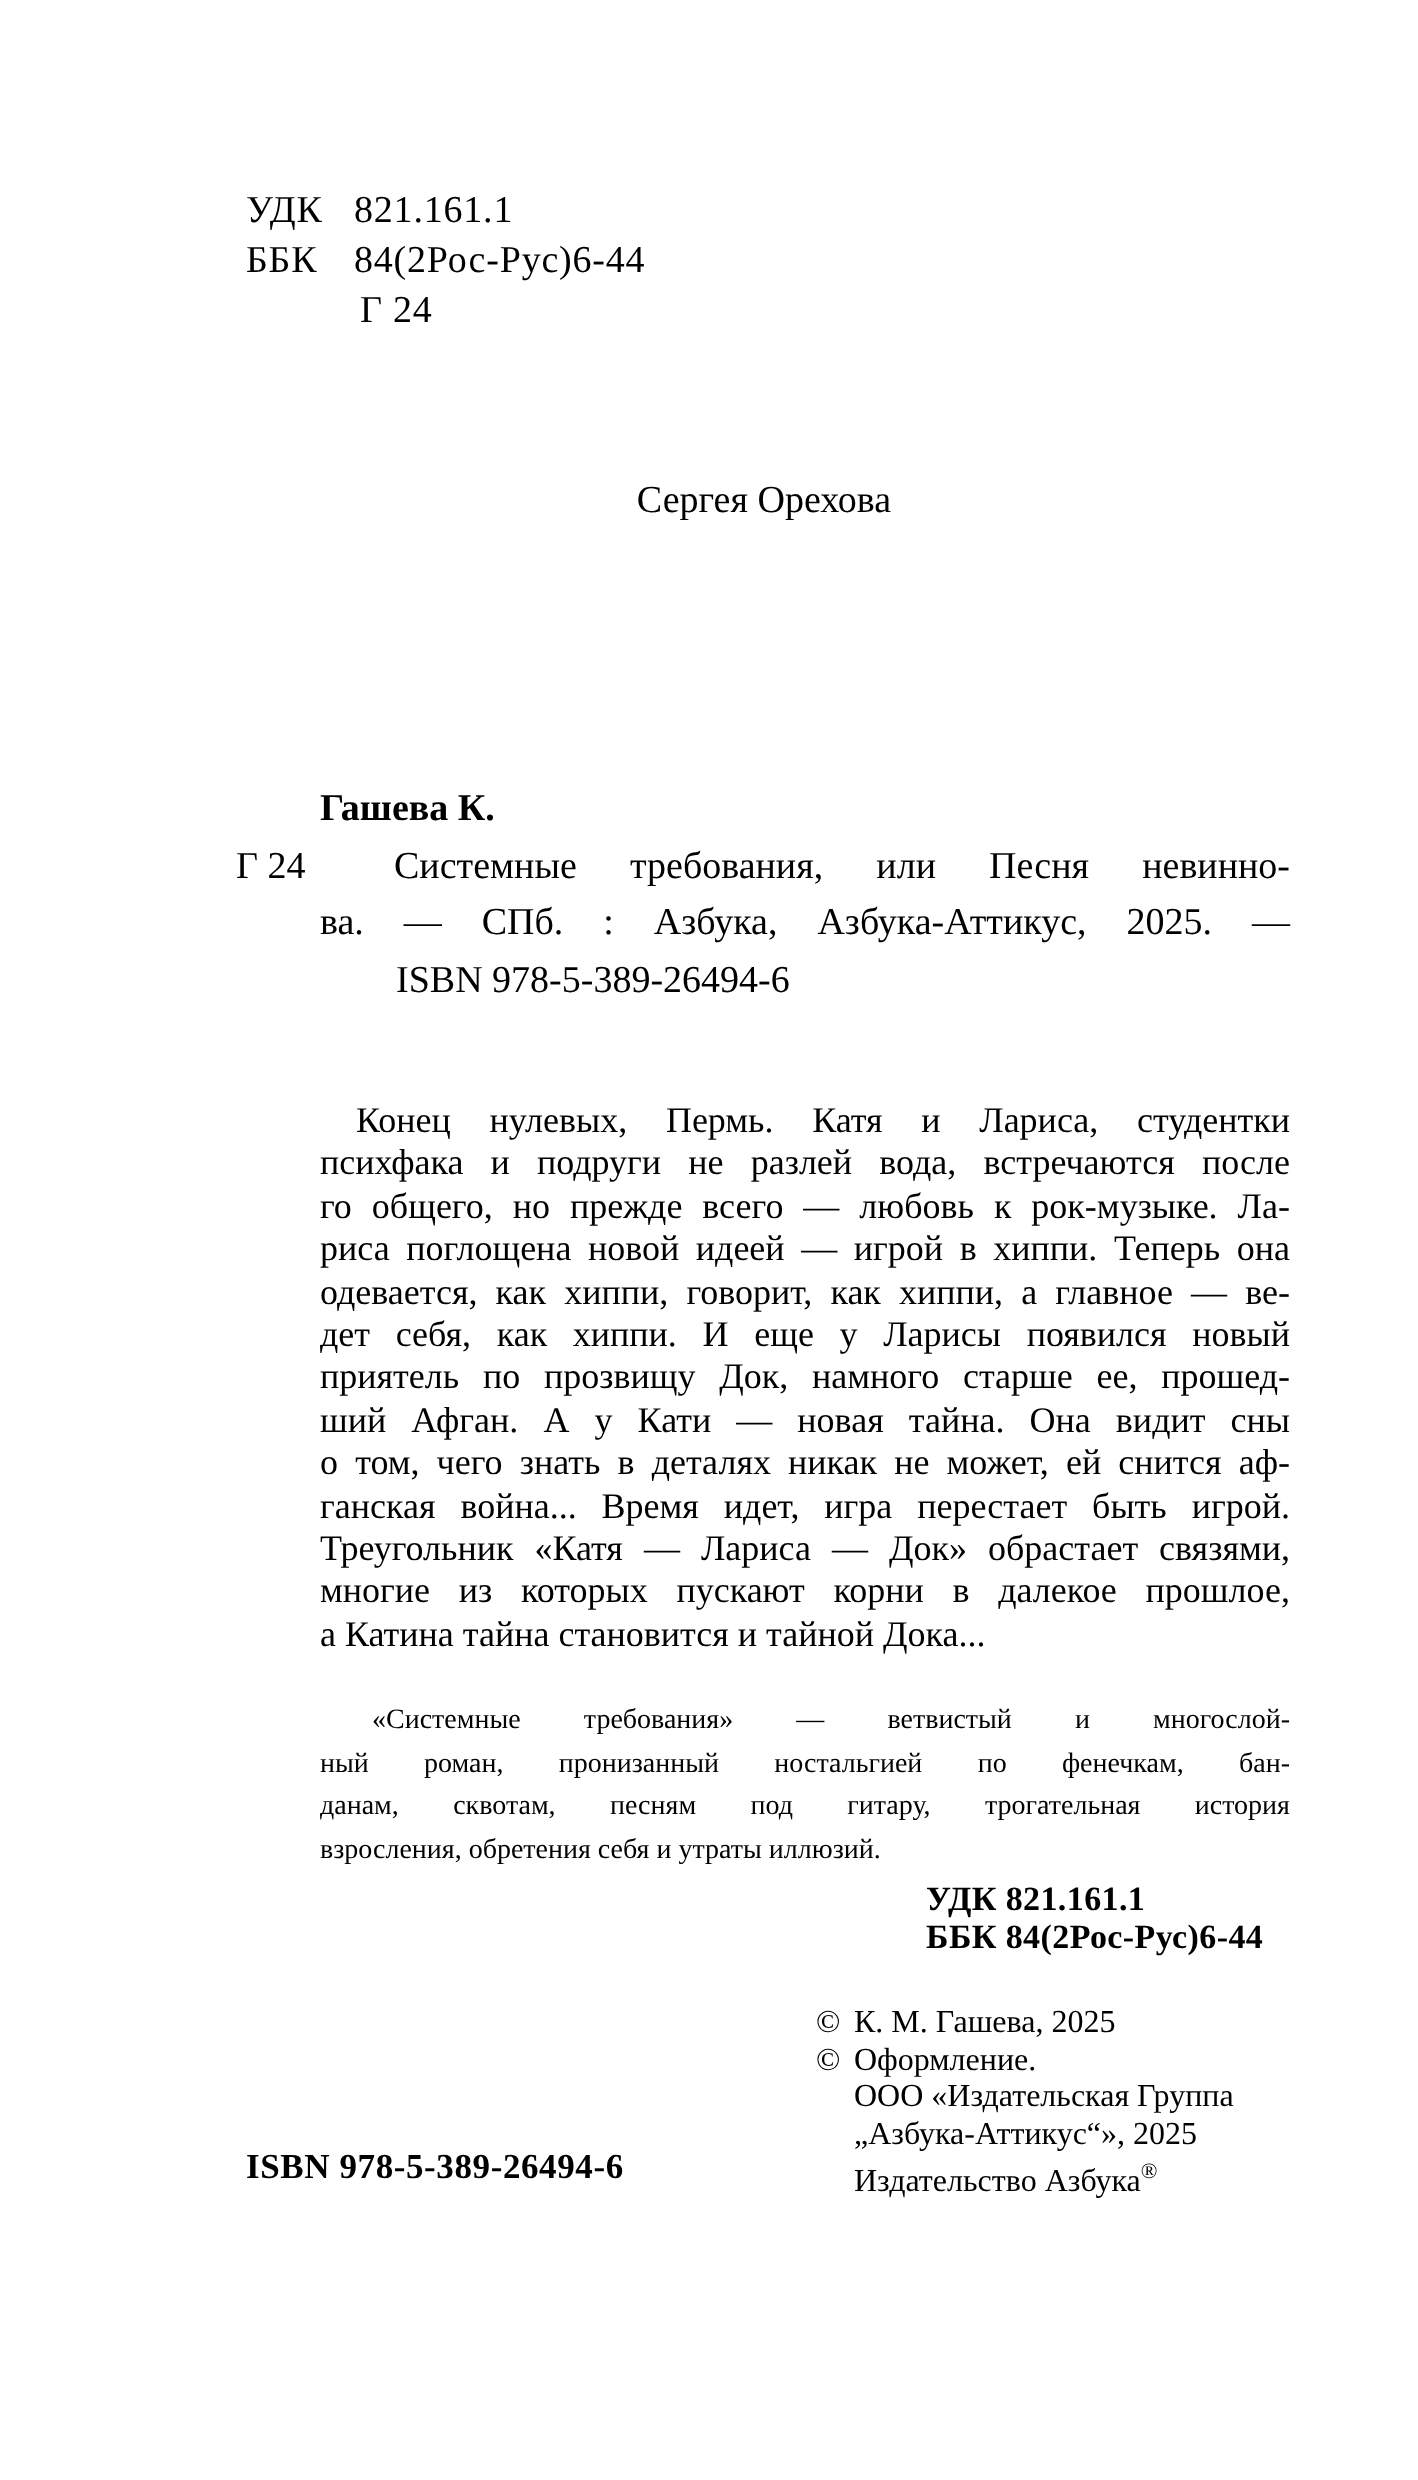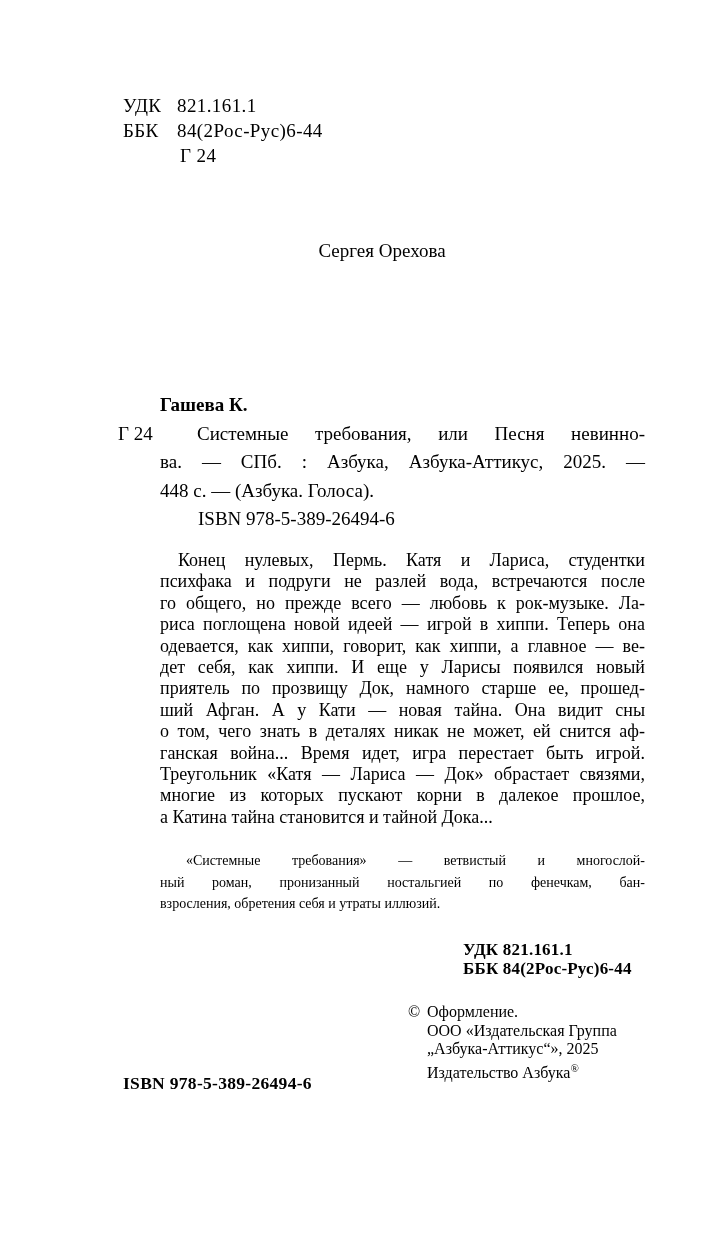--- a/index.html
+++ b/index.html
@@ -51,21 +51,20 @@
 
   <div class="cover-credit">
     <div>Сергея Орехова</div>
   </div>
 
   <div class="card">
     <div class="author">Гашева К.</div>
     <span class="hang">Г 24</span>
     <div class="tline just l1">Системные требования, или Песня невинно-</div>
     <div class="tline just">ва. — СПб. : Азбука, Азбука-Аттикус, 2025. —</div>
-    <div class="tline">448 с. — (Азбука. Голоса).</div>
     <div class="tline l5">ISBN 978-5-389-26494-6</div>
   </div>
 
   <div class="annotation">
       <div class="tline just">Конец нулевых, Пермь. Катя и Лариса, студентки</div>
       <div class="tline just">психфака и подруги не разлей вода, встречаются после</div>
       <div class="tline just">го общего, но прежде всего — любовь к рок-музыке. Ла-</div>
       <div class="tline just">риса поглощена новой идеей — игрой в хиппи. Теперь она</div>
       <div class="tline just">одевается, как хиппи, говорит, как хиппи, а главное — ве-</div>
       <div class="tline just">дет себя, как хиппи. И еще у Ларисы появился новый</div>
@@ -74,29 +73,31 @@
       <div class="tline just">о том, чего знать в деталях никак не может, ей снится аф-</div>
       <div class="tline just">ганская война... Время идет, игра перестает быть игрой.</div>
       <div class="tline just">Треугольник «Катя — Лариса — Док» обрастает связями,</div>
       <div class="tline just">многие из которых пускают корни в далекое прошлое,</div>
       <div class="tline">а Катина тайна становится и тайной Дока...</div>
     </div>
 
   <div class="blurb">
       <div class="tline just">«Системные требования» — ветвистый и многослой-</div>
       <div class="tline just">ный роман, пронизанный ностальгией по фенечкам, бан-</div>
+      <div class="tline just">данам, сквотам, песням под гитару, трогательная история</div>
       <div class="tline">взросления, обретения себя и утраты иллюзий.</div>
     </div>
 
   <div class="bottom-codes">
     <div>УДК 821.161.1</div>
     <div>ББК 84(2Рос-Рус)6-44</div>
   </div>
 
   <div class="copyright">
+    <div><span class="sym">©</span><span>К. М. Гашева, 2025</span></div>
     <div><span class="sym">©</span><span>Оформление.</span></div>
     <div class="cont">ООО «Издательская Группа</div>
     <div class="cont">„Азбука-Аттикус“», 2025</div>
     <div class="cont"><span>Издательство Азбука</span><sup>®</sup></div>
   </div>
 
   <div class="isbn-bottom">ISBN 978-5-389-26494-6</div>
 
 </div>
 

